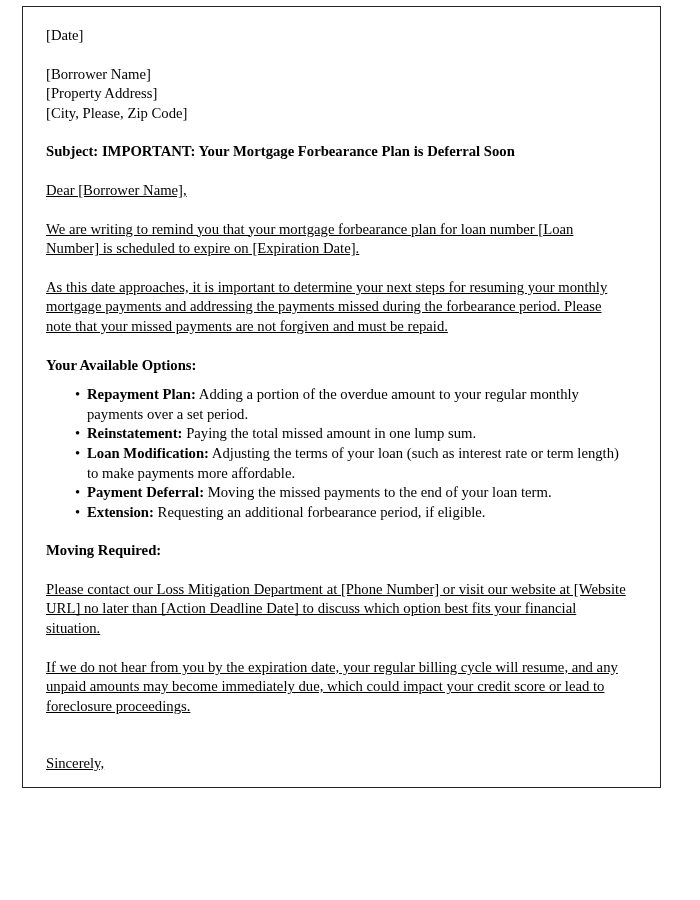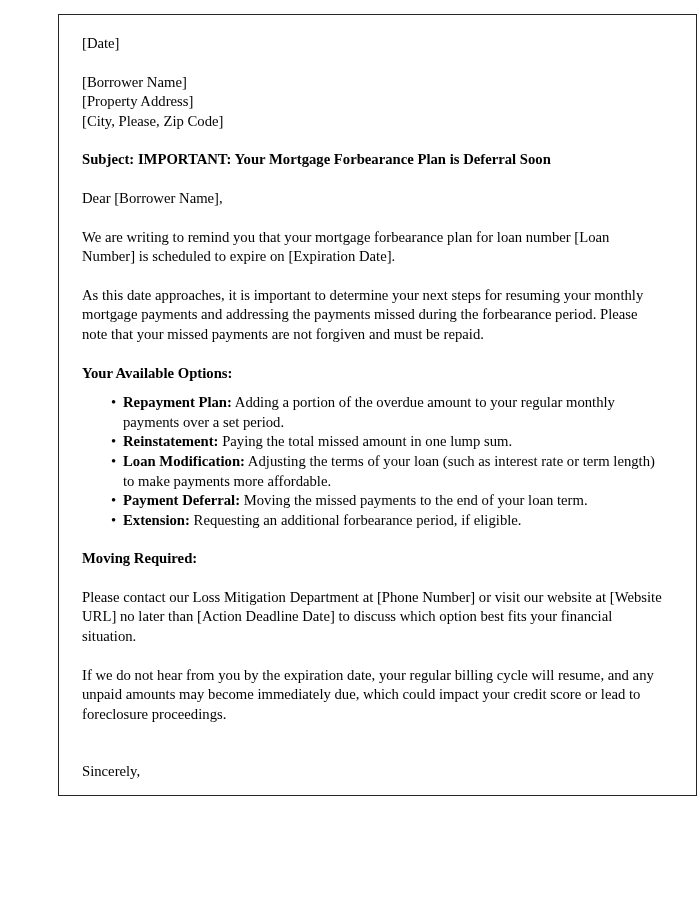--- a/index.html
+++ b/index.html
@@ -13,43 +13,43 @@
     height: 900px;
     font-family: "Liberation Serif", "DejaVu Serif", serif;
     color: #000000;
     overflow: hidden;
   }
 
   
   #page-sheet {
     position: absolute;
     left: 22px;
-    top: 14px;
+    top: 6px;
     width: 639px;
     height: 782px;
     border: 1.3px solid #262626;
     background: #ffffff;
     box-sizing: border-box;
     overflow: hidden;
-    margin-left: 36px;
   }
 
   #letter-body {
     position: absolute;
     left: 23px;
     top: 19px;
     width: 580px;
   }
 
   
   .para {
     font-size: 14.7px;
     line-height: 19.6px;
     text-align: left;
     margin: 0 0 0 0;
+    text-decoration: underline;
   }
 
   .addr-line {
     font-size: 14.7px;
     line-height: 19.6px;
   }
 
   .bold-head {
     font-size: 14.7px;
     line-height: 19.6px;

